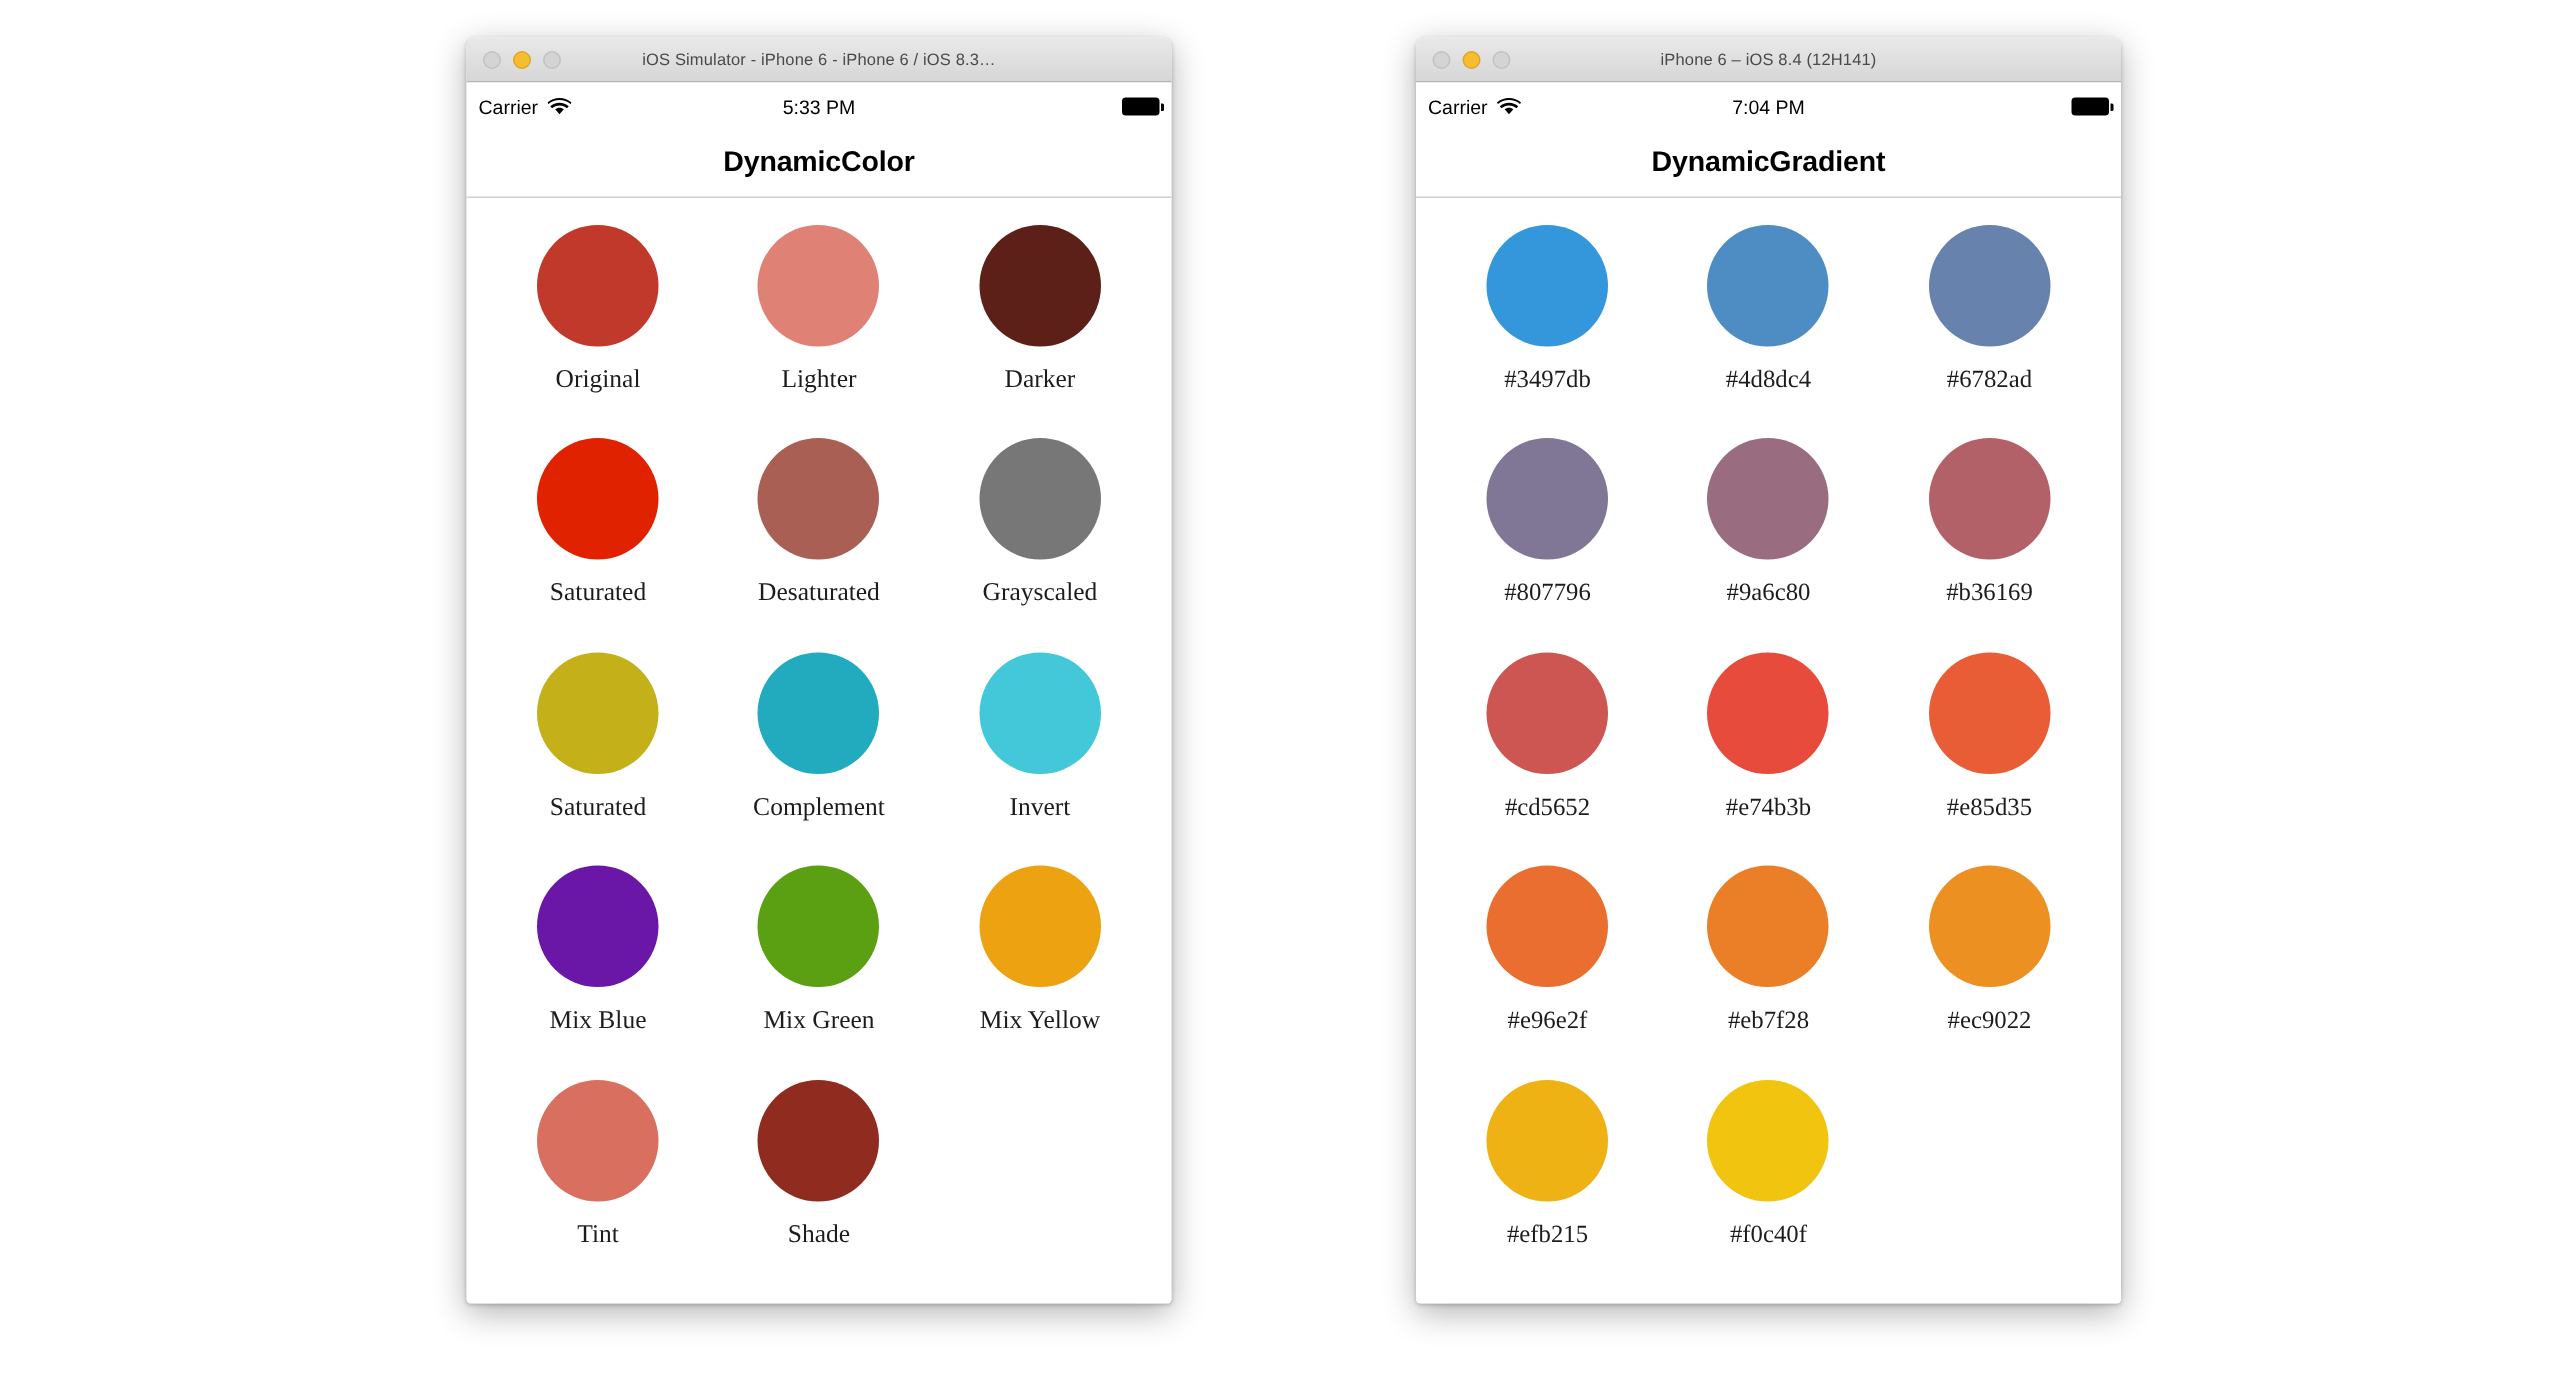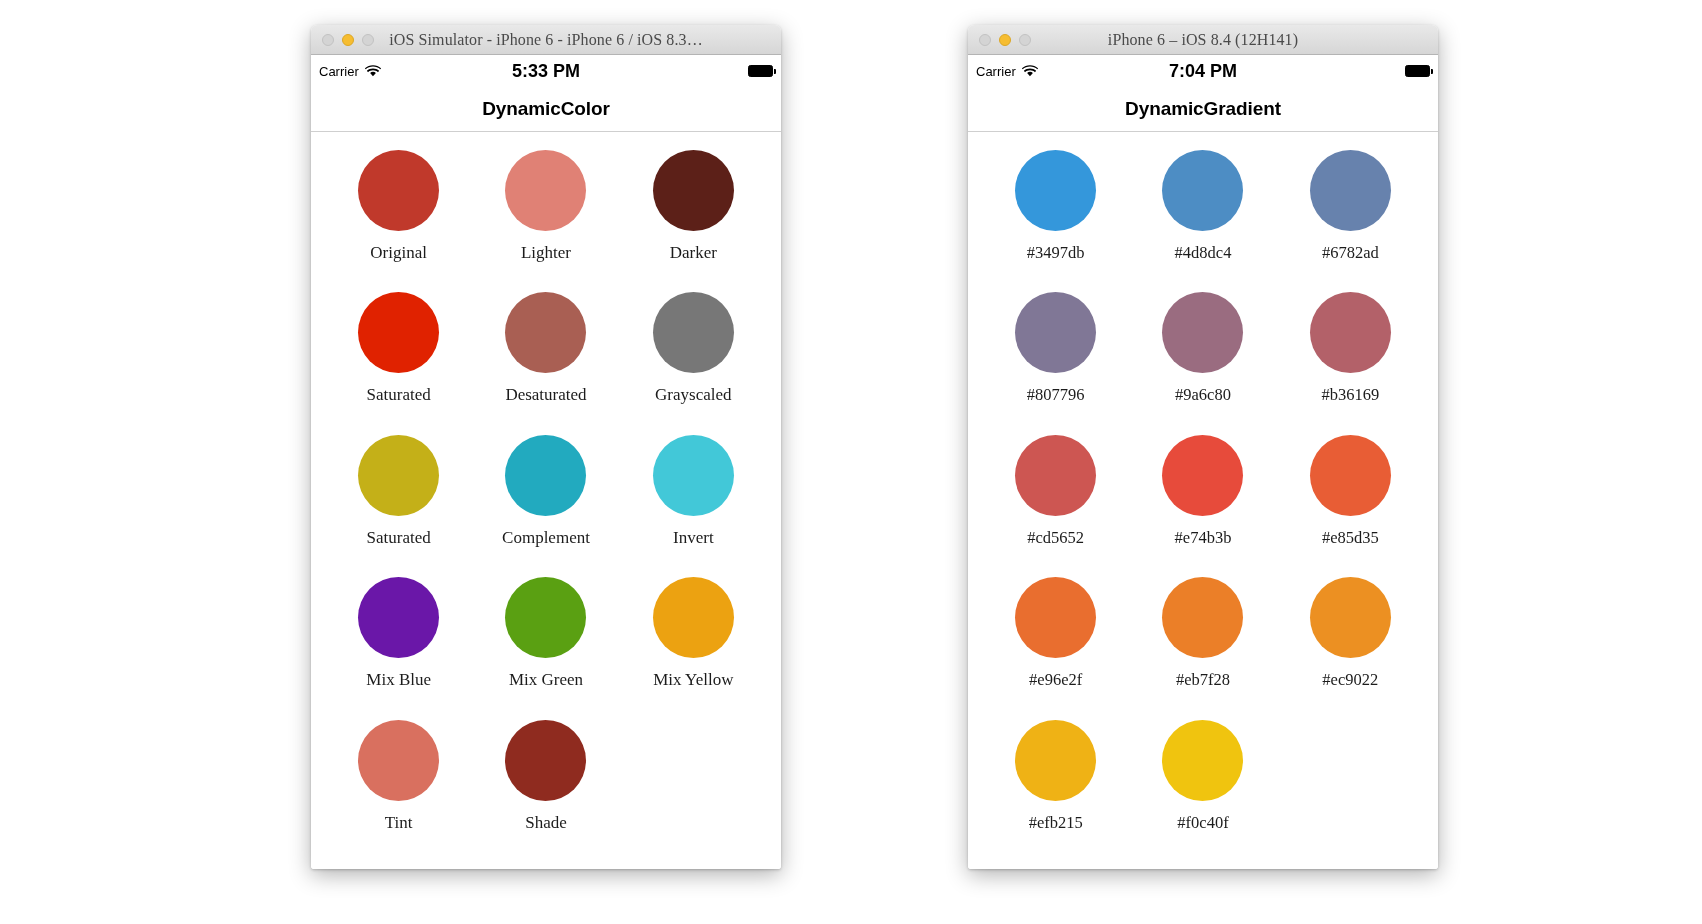--- a/index.html
+++ b/index.html
@@ -23,21 +23,21 @@
   .sim-window {
     position: absolute;
     top: 25px;
     width: 470px;
     background: #ffffff;
     border-radius: 6px 6px 3px 3px;
     box-shadow: 0 6px 22px rgba(0,0,0,0.30), 0 1px 3px rgba(0,0,0,0.22);
     overflow: hidden;
   }
   .sim-window.left  { left: 311px; }
-  .sim-window.right { left: 968px; }
+  .sim-window.right { left: 944px; }
 
   .titlebar {
     position: relative;
     height: 30px;
     background: linear-gradient(to bottom, #e9e9e9 0%, #d6d6d6 100%);
     border-bottom: 1px solid #b4b4b4;
     display: flex;
     align-items: center;
   }
   .traffic {
@@ -54,28 +54,27 @@
     border-radius: 50%;
     display: block;
   }
   .dot.close    { background: #d4d4d4; border: 1px solid #c2c2c2; }
   .dot.minimize { background: #f6bd31; border: 1px solid #dca726; }
   .dot.zoom     { background: #d4d4d4; border: 1px solid #c2c2c2; }
 
   .win-title {
     width: 100%;
     text-align: center;
-    font-size: 16px;
+    font-size: 11px;
     color: #4a4a4a;
     letter-spacing: 0.1px;
     white-space: nowrap;
     overflow: hidden;
     padding: 0 46px;
     text-overflow: ellipsis;
-    font-family: Liberation Serif, serif;
   }
 
   
   .statusbar {
     position: relative;
     height: 26px;
     background: #ffffff;
     display: flex;
     align-items: center;
     padding: 16px 8px;
@@ -86,22 +85,22 @@
     display: flex;
     align-items: center;
     gap: 6px;
     font-size: 13px;
   }
   .wifi-icon { display: block; }
   .sb-time {
     position: absolute;
     left: 0; right: 0;
     text-align: center;
-    font-size: 18px;
-    font-weight: bold;
+    font-size: 13px;
+    font-weight: normal;
     pointer-events: none;
   }
   .sb-right {
     margin-left: auto;
     display: flex;
     align-items: center;
   }
   .battery {
     position: relative;
     width: 25px; height: 12px;

